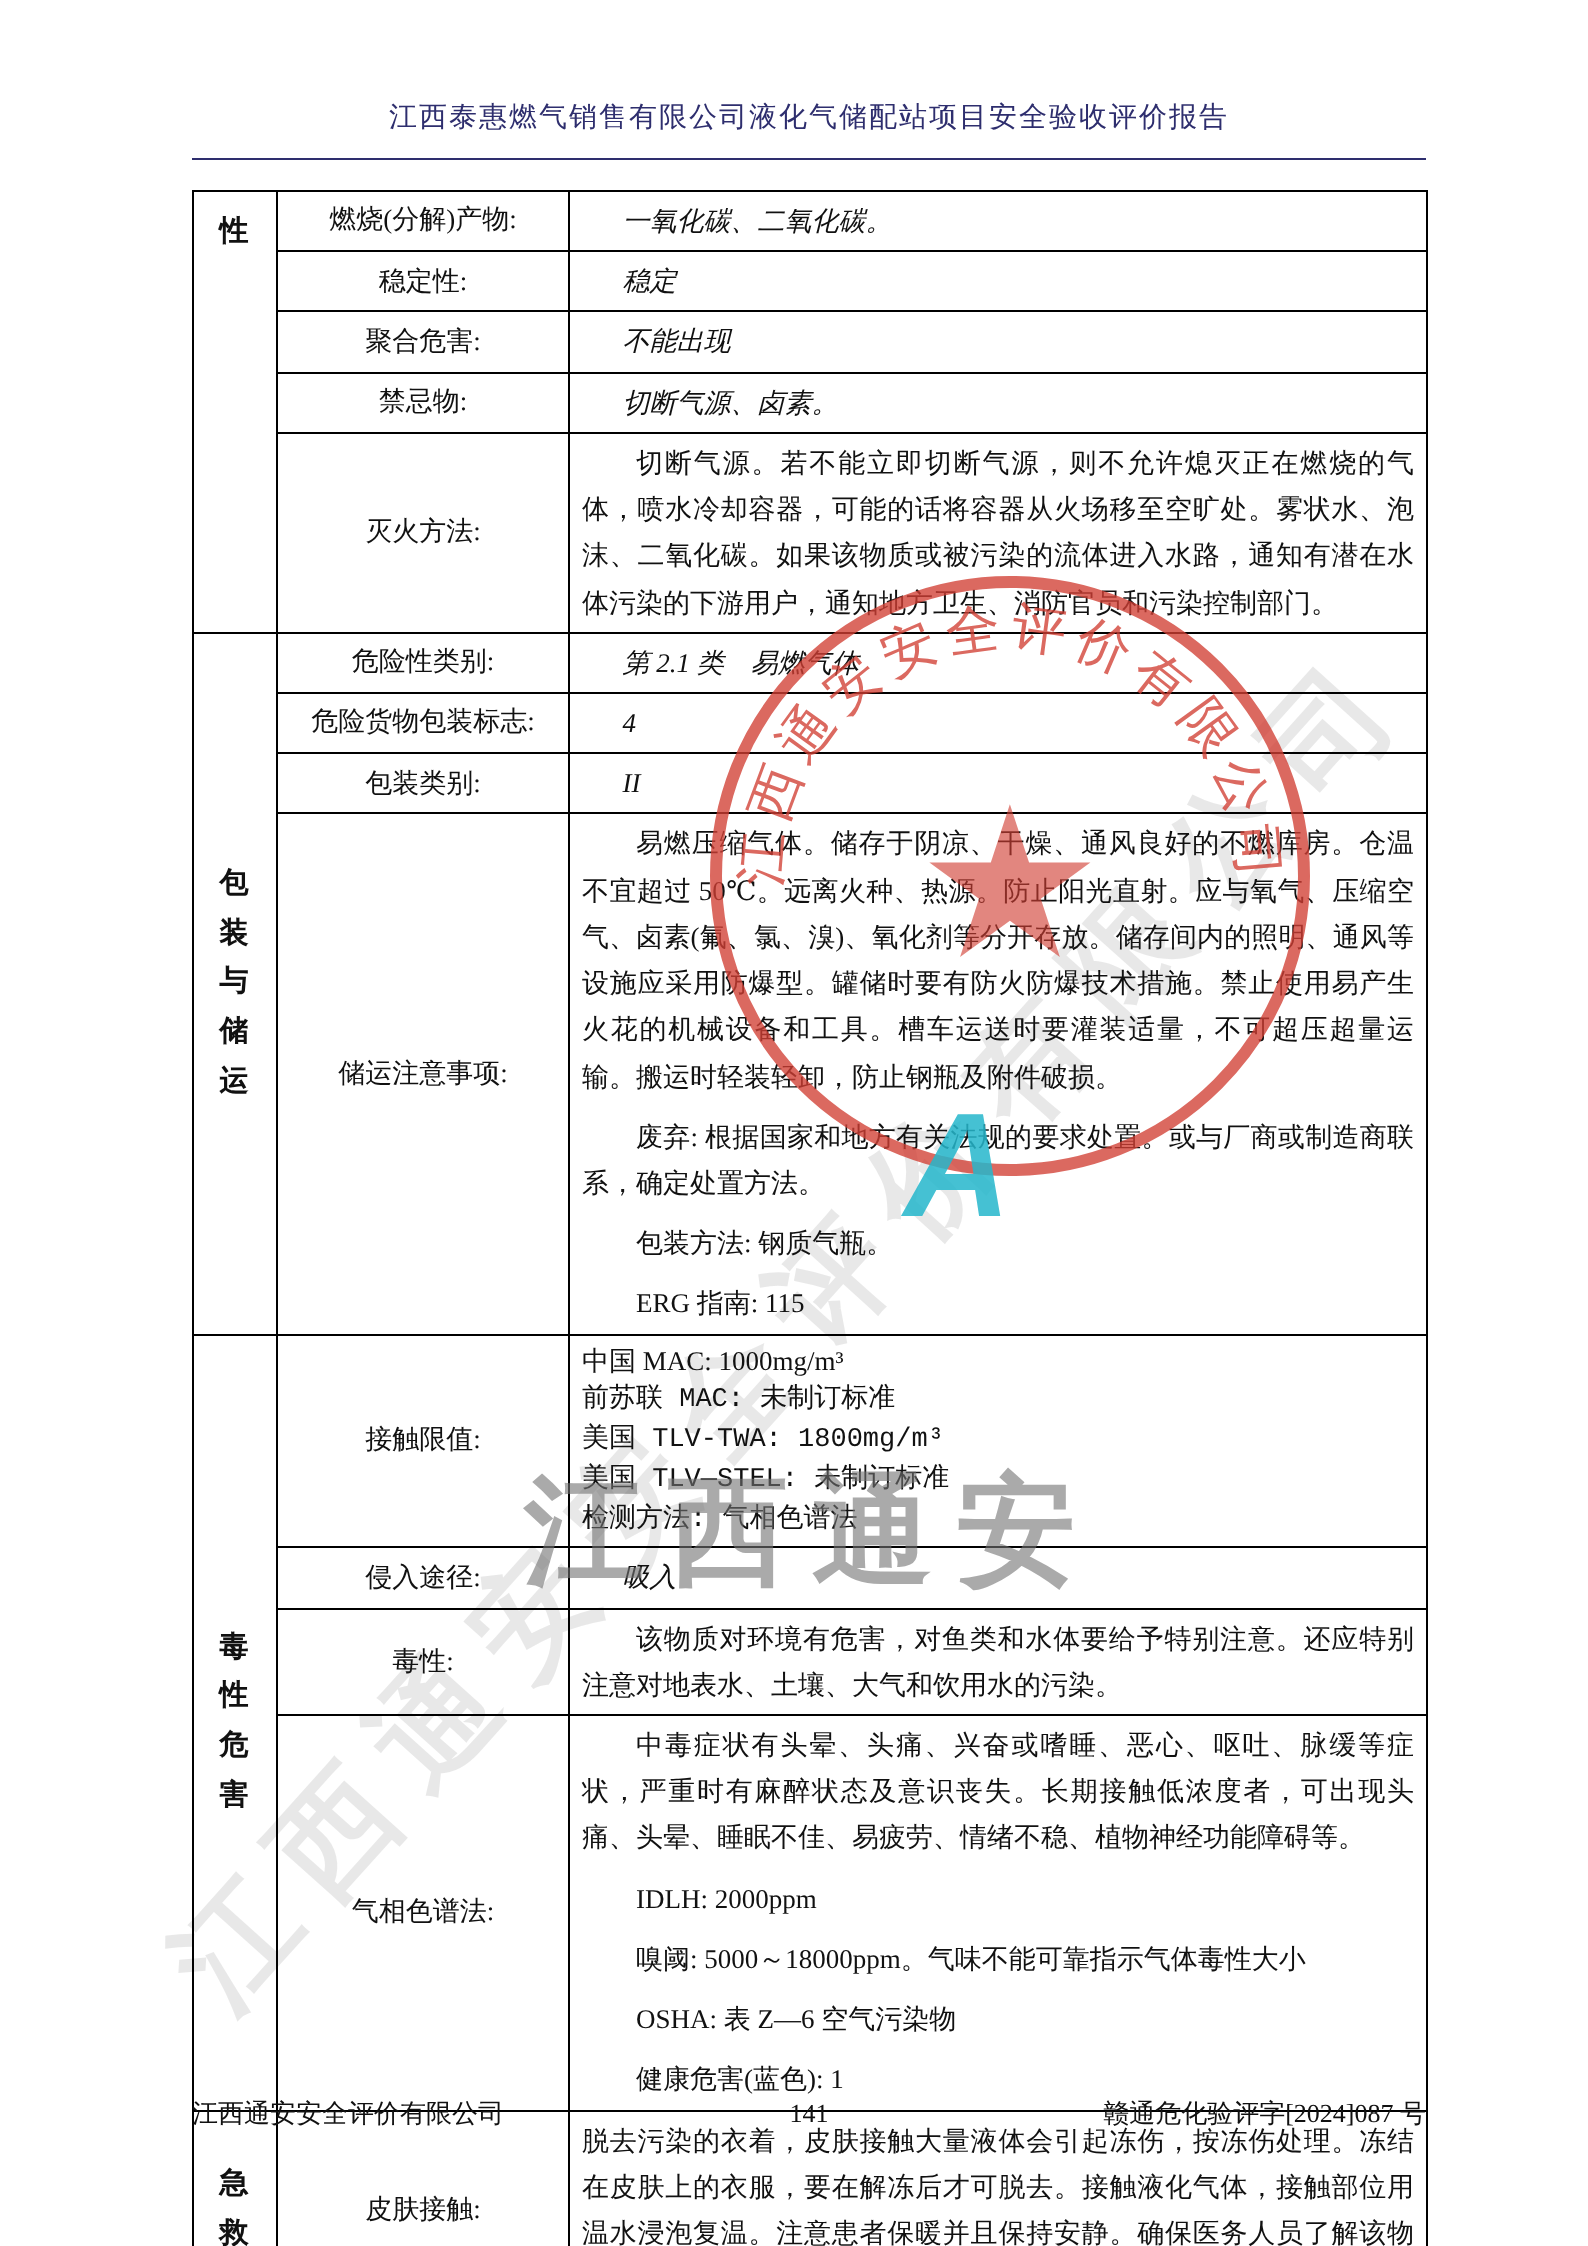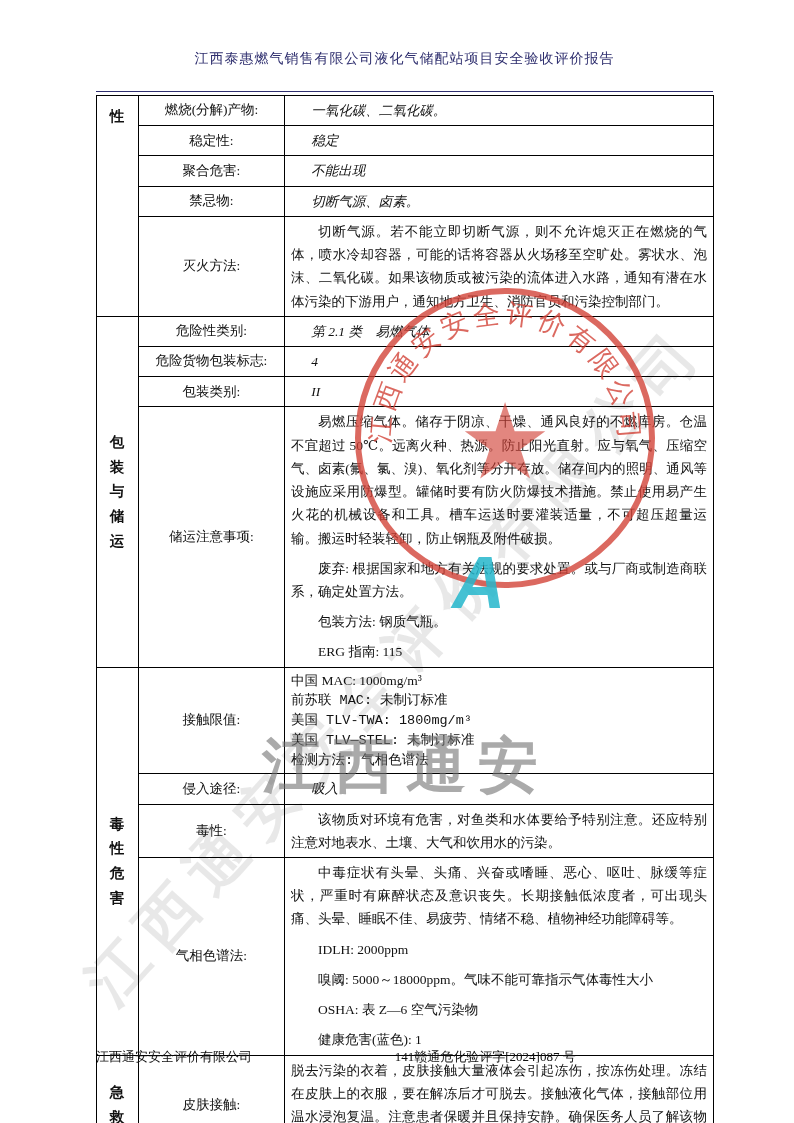--- a/index.html
+++ b/index.html
@@ -30,21 +30,21 @@
   .wm-red {
     position:absolute; left:262px; top:726px; z-index:2; pointer-events:none;
     font-family:"Liberation Sans",sans-serif; font-weight:bold;
     font-size:60px; letter-spacing:12px; color:#737373; opacity:0.60;
   }
 
   
   .header {
     position:absolute; left:96px; top:50px; width:617px; z-index:1;
     text-align:center; font-size:14px; color:#2e2e6e; letter-spacing:1px;
-    border-bottom:1.5px solid #2e2e6e; padding-bottom:23px;
+    border-bottom:1.5px solid #2e2e6e; padding-bottom:11px;
   }
 
   
   table.doc {
     position:absolute; left:96px; top:95px; width:617px; z-index:1;
     border-collapse:collapse; table-layout:fixed;
     font-size:13.5px; color:#111;
   }
   table.doc td { border:1px solid #000; padding:3px 6px; vertical-align:middle; }
   table.doc { border:1.5px solid #000; }
@@ -69,21 +69,21 @@
   tr.simple td { height:28px; }
 
   
   .footer {
     position:absolute; left:96px; top:1048px; width:617px; z-index:1;
     display:grid; grid-template-columns:1fr auto 1fr; align-items:center;
     font-size:13px;
   }
   .footer .f-left  { text-align:left; }
   .footer .f-mid   { text-align:left; }
-  .footer .f-right { text-align:left; }
+  .footer .f-right { text-align:right; }
 </style>
 </head>
 <body>
 
 <div class="page">
 
   <div class="wm-diagonal">江西通安安全评价有限公司</div>
 
   <svg class="stamp" viewBox="0 0 310 310">
     <circle cx="155" cy="155" r="147" fill="none" stroke="#d23f34" stroke-width="6"></circle>

